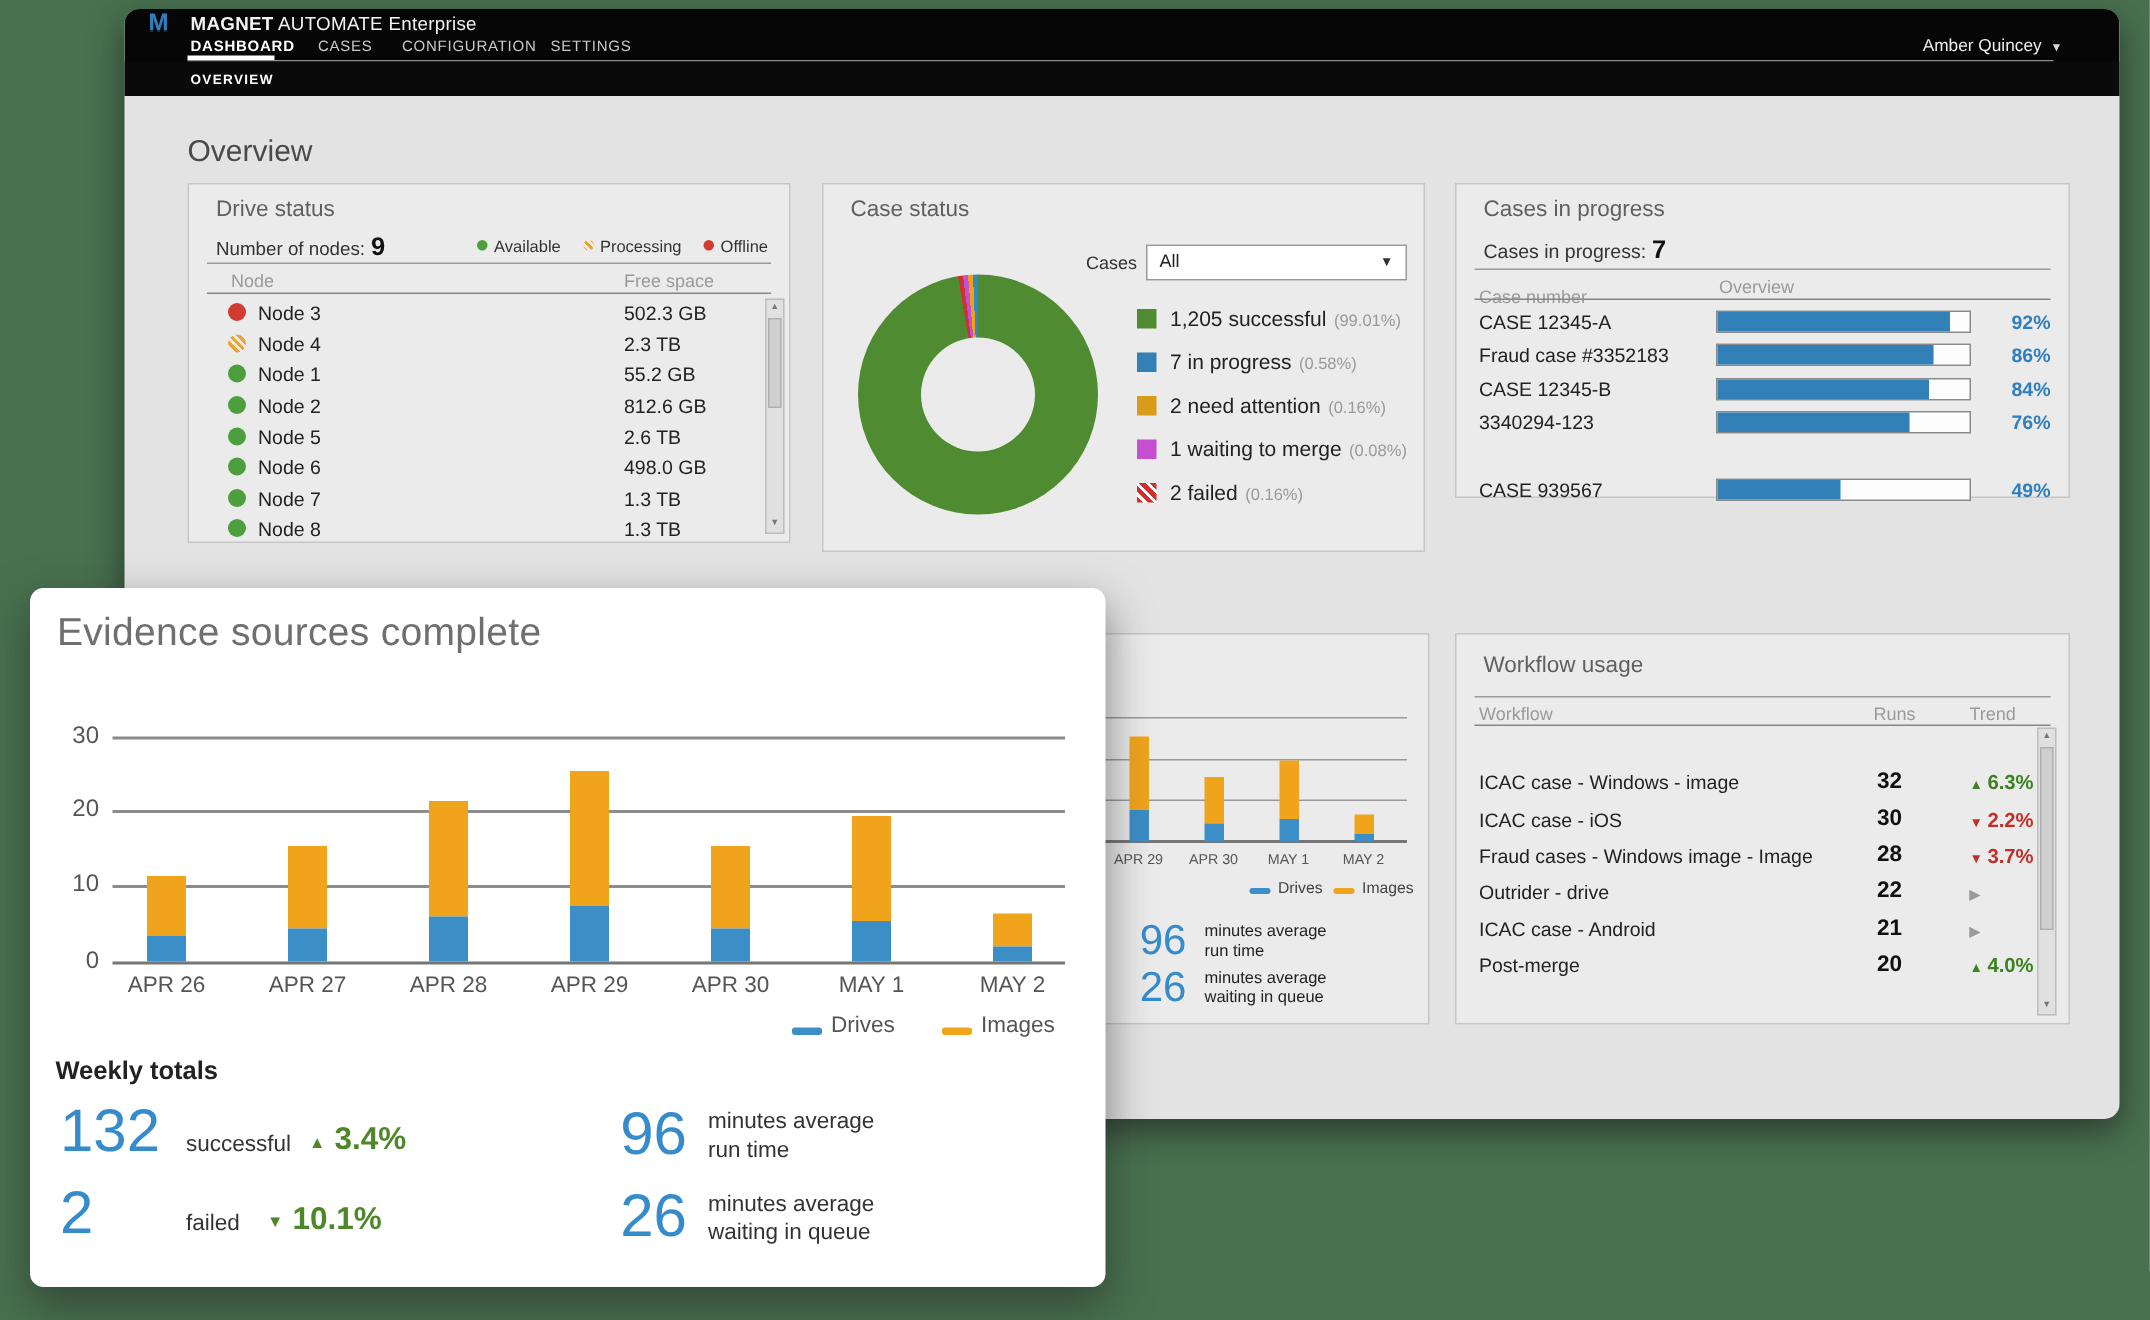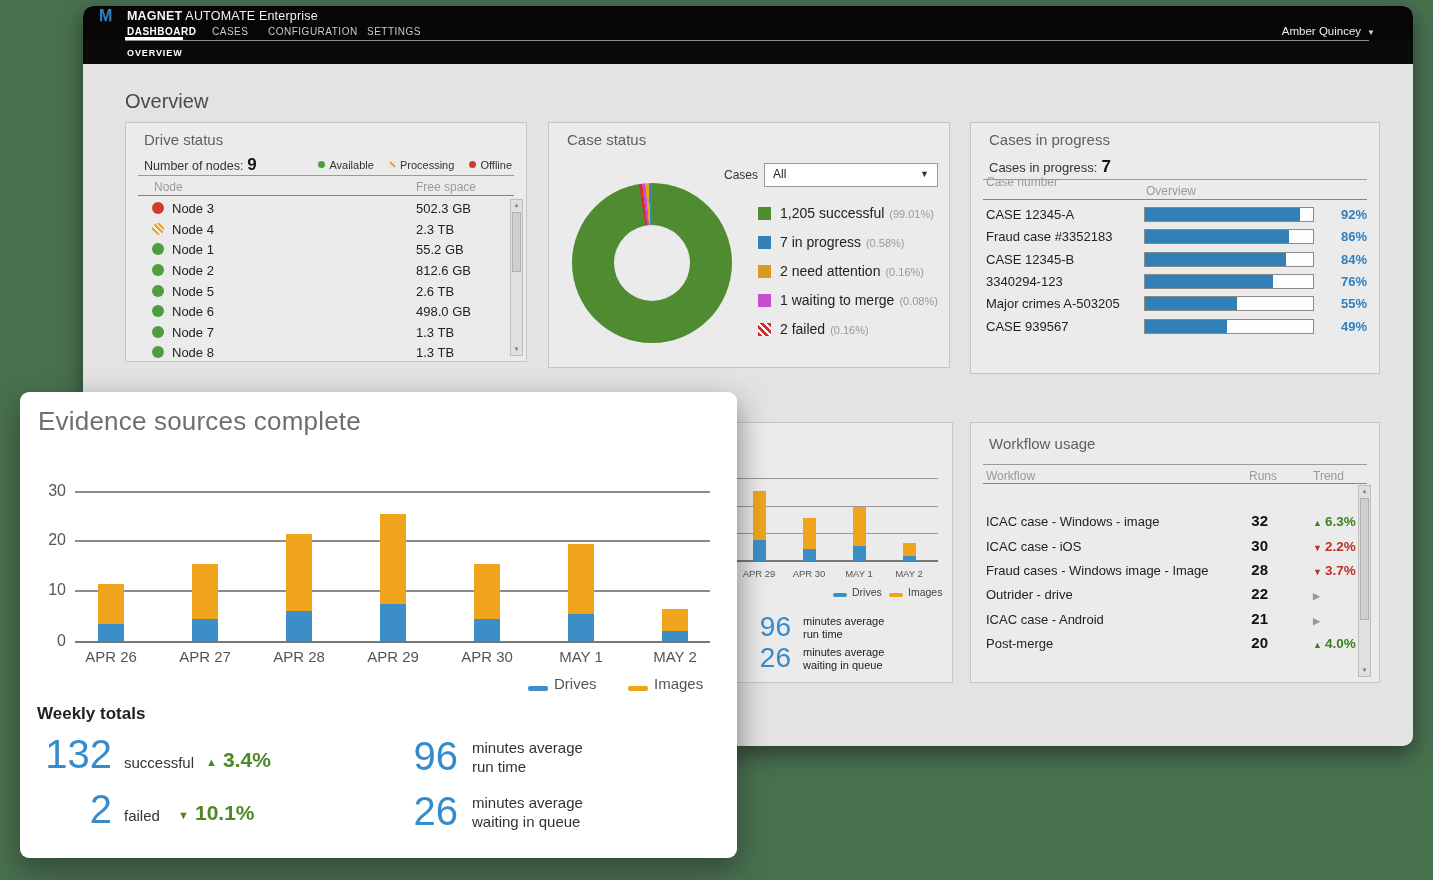--- a/index.html
+++ b/index.html
@@ -88,21 +88,21 @@
   .bstat-num{font-size:28px;color:#368bcb;text-align:right;}
   .bstat-txt{font-size:11px;color:#222;line-height:13px;}
   
   .overlay{left:20px;top:392px;width:717px;height:466px;background:#fff;border-radius:9px;
     box-shadow:0 12px 30px rgba(35,35,35,.55);z-index:10;}
   .otitle{left:18px;top:14px;font-size:26px;font-weight:300;color:#6f6f6f;letter-spacing:.2px;}
   .otick{left:18px;width:28px;text-align:right;font-size:16px;color:#555;}
   .ocat{top:256px;width:70px;text-align:center;font-size:15px;color:#555;}
   .oleg-label{font-size:15px;color:#555;margin-left:6px;vertical-align:2px;}
   .weekly-title{left:17px;top:312px;font-size:17px;font-weight:600;color:#222;}
-  .wnum{left:20px;width:72px;text-align:right;font-size:40px;color:#368bcb;}
+  .wnum{left:20px;width:72px;text-align:left;font-size:40px;color:#368bcb;}
   .wlabel{font-size:15px;color:#333;}
   .wdelta{font-size:21px;font-weight:700;color:#4e8727;}
   .weekly .dir-glyph.up,.weekly .dir-glyph.down{color:#4e8727;font-size:11px;}
   .snum{width:60px;text-align:right;font-size:40px;color:#368bcb;}
   .stxt{font-size:15px;color:#333;line-height:19px;}
 </style>
 </head>
 <body>
 
 <div class="abs dashboard">
@@ -193,27 +193,27 @@
       <span class="abs caret">▼</span>
     </div>
     <div class="abs donut" style="left: 23px; top: 60px; width: 160px; height: 160px; background: conic-gradient(rgb(78, 139, 49) 0deg, rgb(78, 139, 49) 350.4deg, rgb(204, 51, 51) 350.4deg, rgb(204, 51, 51) 352.8deg, rgb(196, 79, 208) 352.8deg, rgb(196, 79, 208) 355.2deg, rgb(237, 162, 17) 355.2deg, rgb(237, 162, 17) 357.6deg, rgb(50, 136, 194) 357.6deg, rgb(50, 136, 194) 360deg);"></div>
     <div class="abs clegend-item" style="top:81px"><span class="sw green"></span><span class="clabel">1,205 successful</span><span class="cpct">(99.01%)</span></div>
     <div class="abs clegend-item" style="top:110px"><span class="sw blue"></span><span class="clabel">7 in progress</span><span class="cpct">(0.58%)</span></div>
     <div class="abs clegend-item" style="top:139px"><span class="sw orange"></span><span class="clabel">2 need attention</span><span class="cpct">(0.16%)</span></div>
     <div class="abs clegend-item" style="top:168px"><span class="sw magenta"></span><span class="clabel">1 waiting to merge</span><span class="cpct">(0.08%)</span></div>
     <div class="abs clegend-item" style="top:197px"><span class="sw red-striped"></span><span class="clabel">2 failed</span><span class="cpct">(0.16%)</span></div>
   </div>
 
-  <div class="abs panel" style="left:887px;top:116px;width:410px;height:252px">
+  <div class="abs panel" style="left:887px;top:116px;width:410px;height:210px">
     <div class="abs ptitle">Cases in progress</div>
     <div class="abs" style="left:18px;top:34px">
       <span class="count-label" style="font-size:13px">Cases in progress:</span><span class="count-num">7</span>
     </div>
     <div class="abs sep" style="top:56px"></div>
-    <span class="abs colhead" style="left:15px;top:52px">Case number</span>
+    <span class="abs colhead" style="left:15px;top:68px">Case number</span>
     <span class="abs colhead" style="left:175px;top:61px">Overview</span>
     <div class="abs sep dark" style="top:76px"></div>
     <div class="abs crow" style="top:82px">
         <span class="abs cname">CASE 12345-A</span>
         <span class="abs pbar">
           <span class="abs pfill" style="width: 92%;"></span>
         </span>
         <span class="abs ppct">92%</span>
       </div>
     <div class="abs crow" style="top:104px">
@@ -229,27 +229,20 @@
           <span class="abs pfill" style="width: 84%;"></span>
         </span>
         <span class="abs ppct">84%</span>
       </div>
     <div class="abs crow" style="top:149px">
         <span class="abs cname">3340294-123</span>
         <span class="abs pbar">
           <span class="abs pfill" style="width: 76%;"></span>
         </span>
         <span class="abs ppct">76%</span>
-      </div>
-    <div class="abs crow" style="top:171px">
-        <span class="abs cname">Major crimes A-503205</span>
-        <span class="abs pbar">
-          <span class="abs pfill" style="width: 55%;"></span>
-        </span>
-        <span class="abs ppct">55%</span>
       </div>
     <div class="abs crow" style="top:194px">
         <span class="abs cname">CASE 939567</span>
         <span class="abs pbar">
           <span class="abs pfill" style="width: 49%;"></span>
         </span>
         <span class="abs ppct">49%</span>
       </div>
   </div>
 

